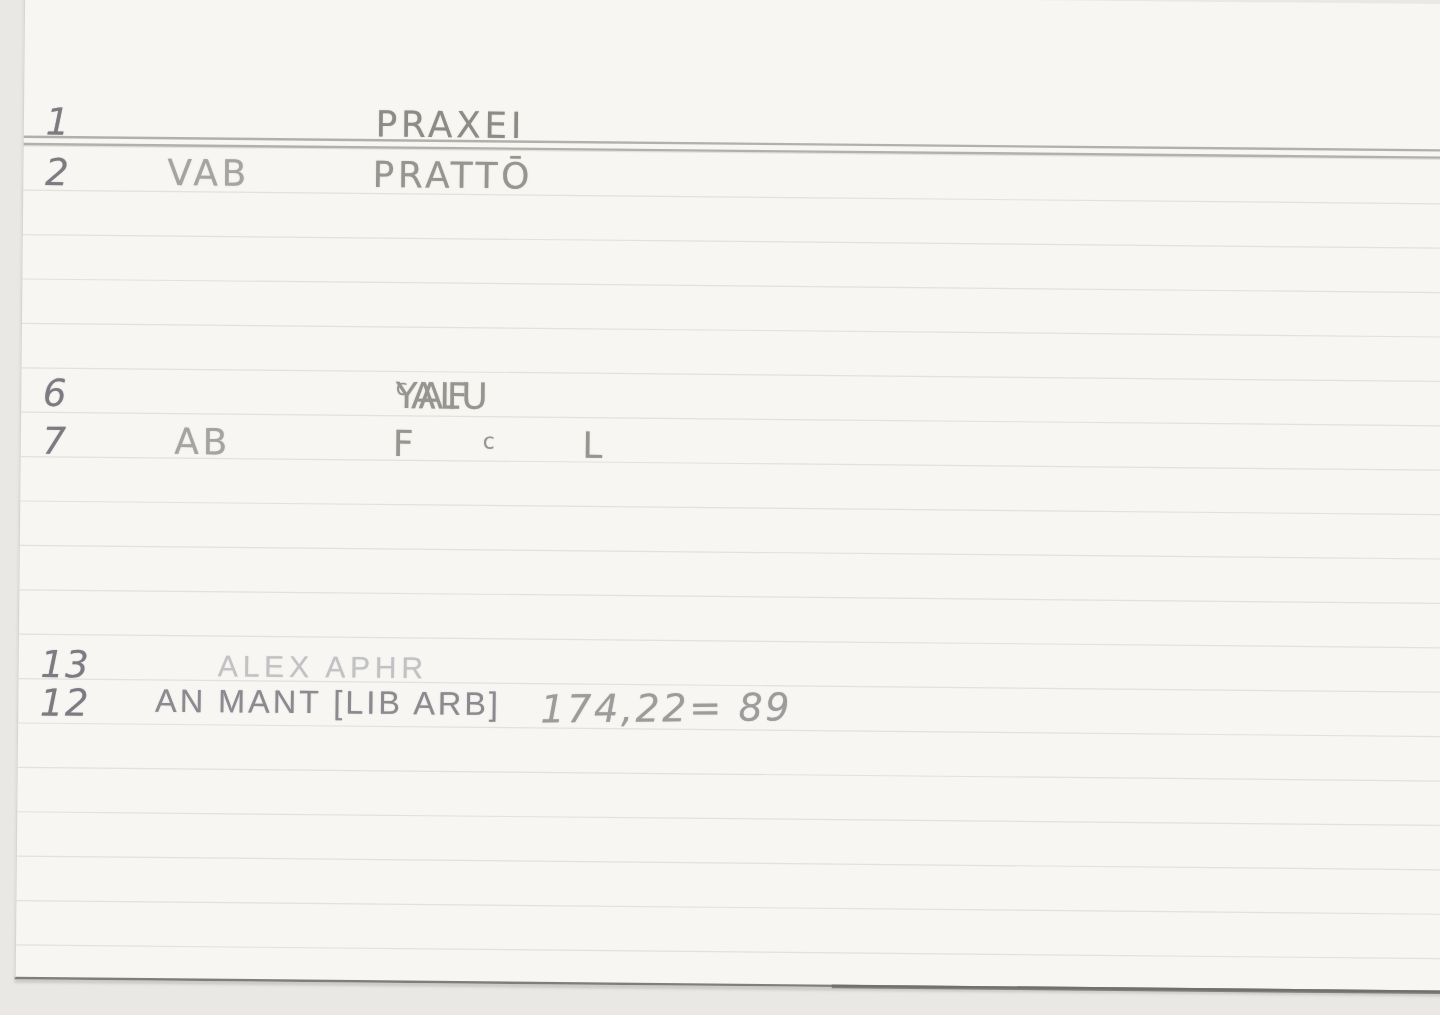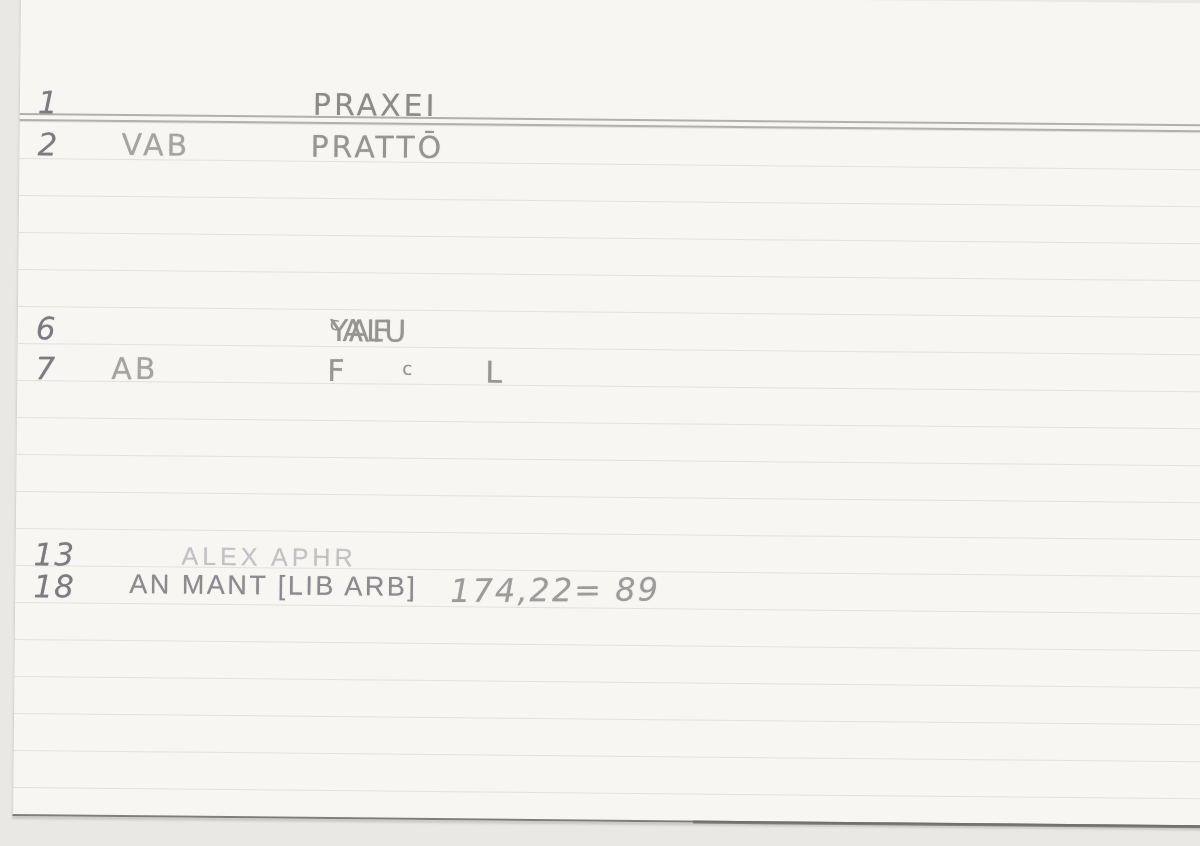--- a/index.html
+++ b/index.html
@@ -28,21 +28,21 @@
   .row{position:absolute;left:0;width:100%;height:40px;}
   .row span{position:absolute;white-space:pre;}
   .num{
     left:18px;font-size:31px;color:#7c7b81;font-style:italic;
     letter-spacing:1px;text-shadow:0 0 1px rgba(124,123,129,.45);
   }
   .pencil{
     color:#97958f;letter-spacing:3px;font-size:30px;
     text-shadow:0 0 1px rgba(150,148,142,.5);
   }
-  .pencil.light{color:#a6a4a0;}
+  .pencil.light{color:#a6a4a0;margin-left:18px;}
   .pencil.med{color:#8d8b86;}
   .sup{font-size:18px;}
   .stamp{
     font-family:"Liberation Sans",sans-serif;letter-spacing:4px;
   }
   .stamp.faint{color:#c2c2c4;font-size:25px;text-shadow:0 0 1px rgba(194,194,196,.6);}
   .stamp.dark{color:#8a8a8f;font-size:27px;letter-spacing:2.5px;text-shadow:0 0 1px rgba(138,138,143,.55);}
   .handref{
     color:#9d9c9c;font-size:32px;font-style:italic;letter-spacing:2px;
     text-shadow:0 0 1px rgba(157,156,156,.5);
@@ -50,21 +50,21 @@
   }
   
   .row-1{top:92px;}
   .row-2{top:134px;}
   .row-6{top:318px;}
   .row-7{top:358px;}
   .row-11{top:544px;}
   .row-12{top:576px;}
   
   .col-abbr-2{left:102px;}
-  .col-abbr-7{left:94px;}
+  .col-abbr-7{left:110px;}
   .col-head-1{left:293px;}
   .col-head-2{left:291px;}
   .col-head-6{left:312px;}
   .col-f{left:310px;}
   .col-c{left:385px;top:4px;}
   .col-l{left:468px;}
   .col-stamp-11{left:166px;top:4px;}
   .col-stamp-12{left:114px;}
   .col-ref{left:435px;top:-2px;}
 </style>
@@ -121,19 +121,19 @@
     <span class="pencil sup col-c">c</span>
     <span class="pencil col-l">L</span>
   </div>
 
   <div class="row row-11">
     <span class="num">13</span>
     <span class="stamp faint col-stamp-11">ALEX APHR</span>
   </div>
 
   <div class="row row-12">
-    <span class="num">18</span>
+    <span class="num">12</span>
     <span class="stamp dark col-stamp-12">AN MANT [LIB ARB]</span>
     <span class="handref col-ref">174,22= 89</span>
   </div>
 
   <div class="edge-thick"></div>
 </div>
 
 </body></html>

